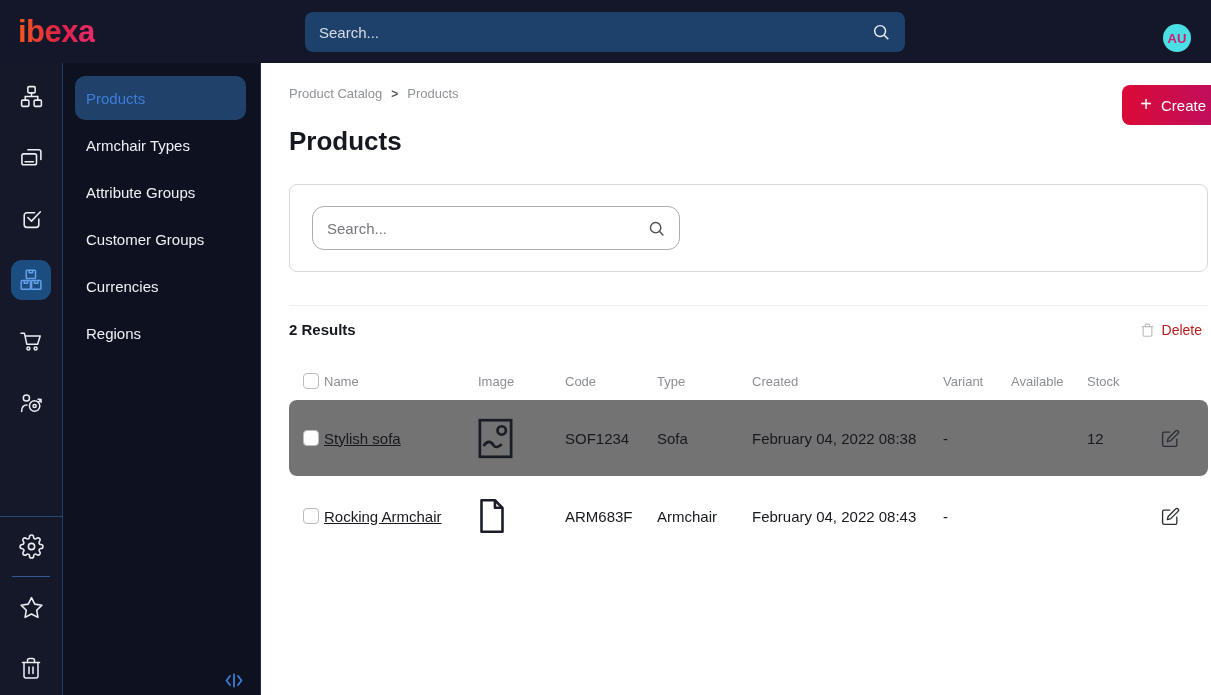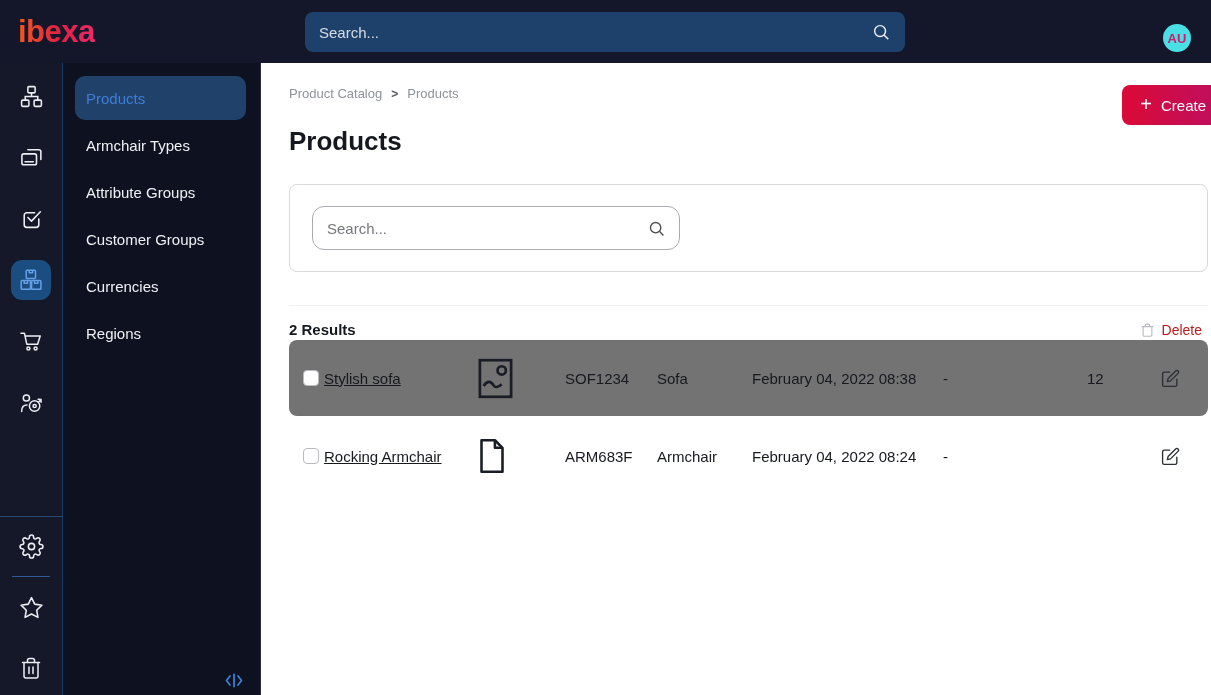--- a/index.html
+++ b/index.html
@@ -240,20 +240,34 @@
       <button class="delete-btn">
         <svg width="15" height="16" viewBox="0 0 24 24" fill="none" stroke="#b9bbbf" stroke-width="1.8" stroke-linecap="round">
           <path d="M3.5 6.5h17"></path>
             <path d="M19 6.5V20a2 2 0 0 1-2 2H7a2 2 0 0 1-2-2V6.5"></path>
           <path d="M8.5 6.5v-2a2 2 0 0 1 2-2h3a2 2 0 0 1 2 2v2"></path>
         </svg>
         <span>Delete</span>
       </button>
     </div>
 
+    <div class="grid thead">
+      <span class="cell-check">
+          <span class="checkbox"></span>
+        </span>
+      <span>Name</span>
+      <span>Image</span>
+      <span>Code</span>
+      <span>Type</span>
+      <span>Created</span>
+      <span>Variant</span>
+      <span>Available</span>
+      <span>Stock</span>
+      <span></span>
+    </div>
 
     <div class="grid trow shaded">
       <span class="cell-check">
           <span class="checkbox"></span>
         </span>
       <span><a class="name-link">Stylish sofa</a></span>
       <span>
         <svg width="35" height="41" viewBox="0 0 26 30" fill="none" stroke="#1a1d26" stroke-width="2">
           <rect x="1.4" y="1.4" width="23.2" height="27.2"></rect>
           <circle cx="17.6" cy="9" r="3.1"></circle>
@@ -282,21 +296,21 @@
         </span>
       <span><a class="name-link">Rocking Armchair</a></span>
       <span>
         <svg width="28" height="38" viewBox="0 0 24 30" fill="none" stroke="#1a1d26" stroke-width="2.2" stroke-linejoin="round">
           <path d="M3 1.5h11.5l6.5 6.5v20.5H3z"></path>
           <path d="M14.5 1.5v6.5H21"></path>
         </svg>
       </span>
       <span>ARM683F</span>
       <span>Armchair</span>
-      <span>February 04, 2022 08:24</span>
+      <span>February 04, 2022 08:43</span>
       <span>-</span>
       <span><span class="dot off"></span></span>
       <span></span>
       <span class="cell-actions">
         <button class="icon-btn">
           <svg width="19" height="19" viewBox="0 0 24 24" fill="none" stroke="#2b2e34" stroke-width="1.7" stroke-linecap="round" stroke-linejoin="round">
             <path d="M11 4H4a2 2 0 0 0-2 2v14a2 2 0 0 0 2 2h14a2 2 0 0 0 2-2v-7"></path>
             <path d="M18.5 2.5a2.12 2.12 0 0 1 3 3L12 15l-4 1 1-4 9.5-9.5z"></path>
           </svg>
         </button>

